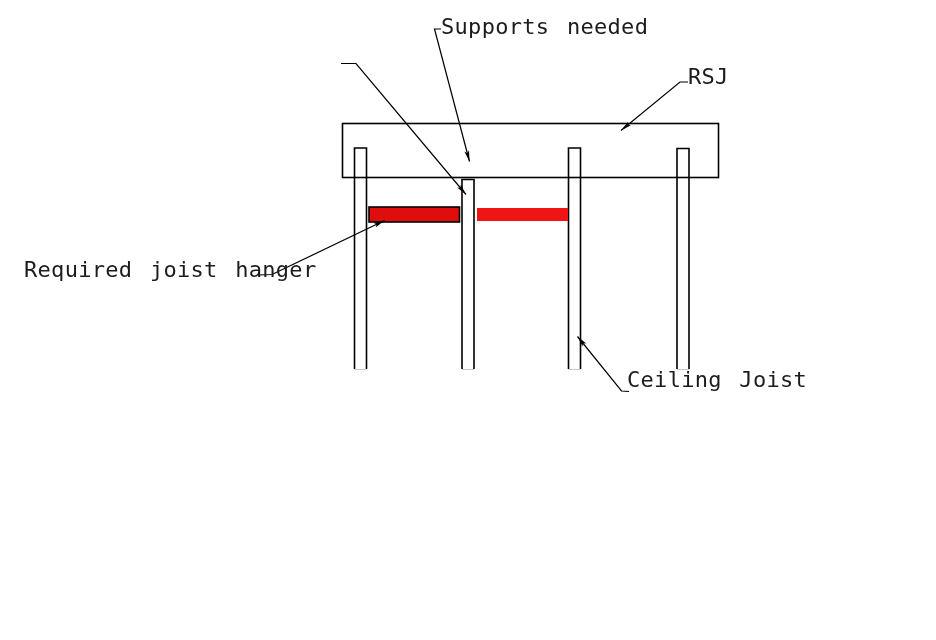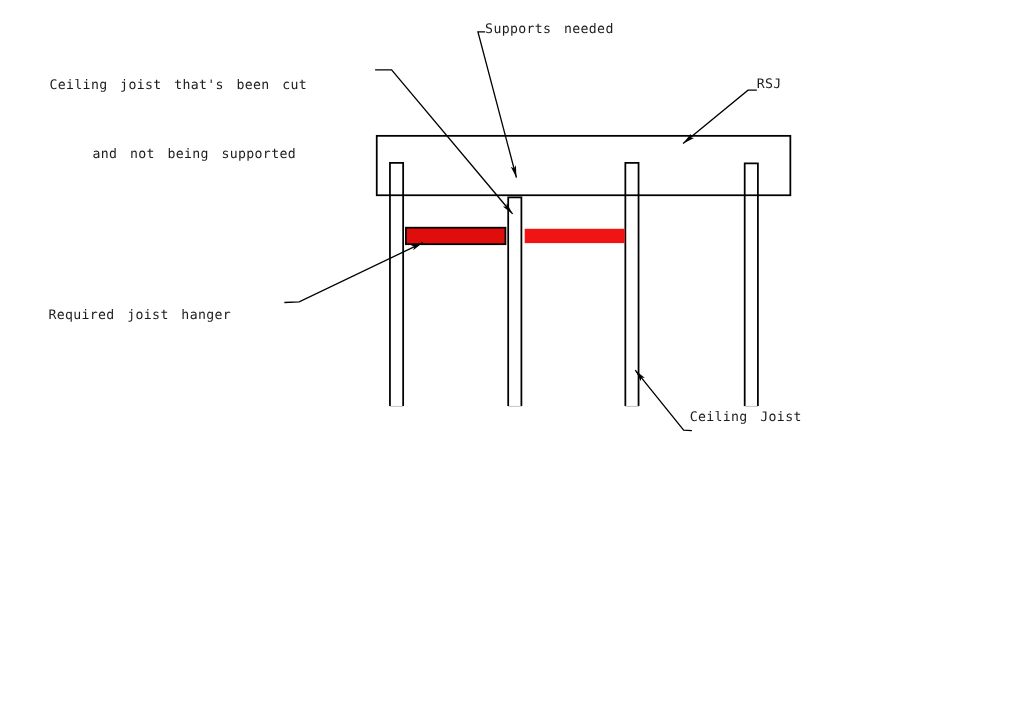--- a/index.html
+++ b/index.html
@@ -8,26 +8,27 @@
   html,body{margin:0;padding:0;background:var(--bg);}
   #page{
     position:relative;width:936px;height:640px;background:var(--bg);
     overflow:hidden;
     font-family:"DejaVu Sans Mono","Liberation Mono",monospace;
     color:var(--text);
   }
   #diagram-svg{position:absolute;left:0;top:0;}
   .label{
     position:absolute;
-    font-size:12px;
+    font-size:22px;
     line-height:21px;
     letter-spacing:0.3px;
     word-spacing:4px;
     white-space:pre;
     color:var(--text);
+    text-align:right;
   }
   .indent2{margin-left:39px;}
   .outline{fill:none;stroke:var(--line);stroke-width:1.6;}
   .leader{fill:none;stroke:var(--line);stroke-width:1.2;}
   .joist-bottom{stroke:#c9c9c9;stroke-width:1;}
 </style>
 </head>
 <body>
 
 <div id="page">
@@ -54,26 +55,22 @@
     <rect x="369" y="207" width="90.5" height="15" stroke="#000000" stroke-width="1.6" fill="#e00d0d"></rect>
     <rect x="477" y="208" width="91" height="13" fill="#f11414"></rect>
 
     <polyline points="341,63.5 356,63.5 466,194.5" class="leader" marker-end="url(#arrow)"></polyline>
     <polyline points="441,29 434.5,29 469.5,161.5" class="leader" marker-end="url(#arrow)"></polyline>
     <polyline points="688,82 680,82 621,130.5" class="leader" marker-end="url(#arrow)"></polyline>
     <polyline points="258.5,275 272,274.5 384.5,220.5" class="leader" marker-end="url(#arrow)"></polyline>
     <polyline points="629,391.5 621.5,391 577.5,336.5" class="leader" marker-end="url(#arrow)"></polyline>
   </svg>
 
-  <div class="label" style="left:45px;top:25px;">
-    <div>Ceiling joist that's been cut</div>
-    <div class="indent2">and not being supported</div>
-  </div>
 
   <div class="label" style="left:441px;top:16px;">Supports needed</div>
 
   <div class="label" style="left:688px;top:66px;">RSJ</div>
 
-  <div class="label" style="left:44px;top:259px;margin-top:17px;">Required joist hanger</div>
+  <div class="label" style="left:24px;top:259px;">Required joist hanger</div>
 
   <div class="label" style="left:627px;top:369px;">Ceiling Joist</div>
 
 </div>
 
 </body></html>

